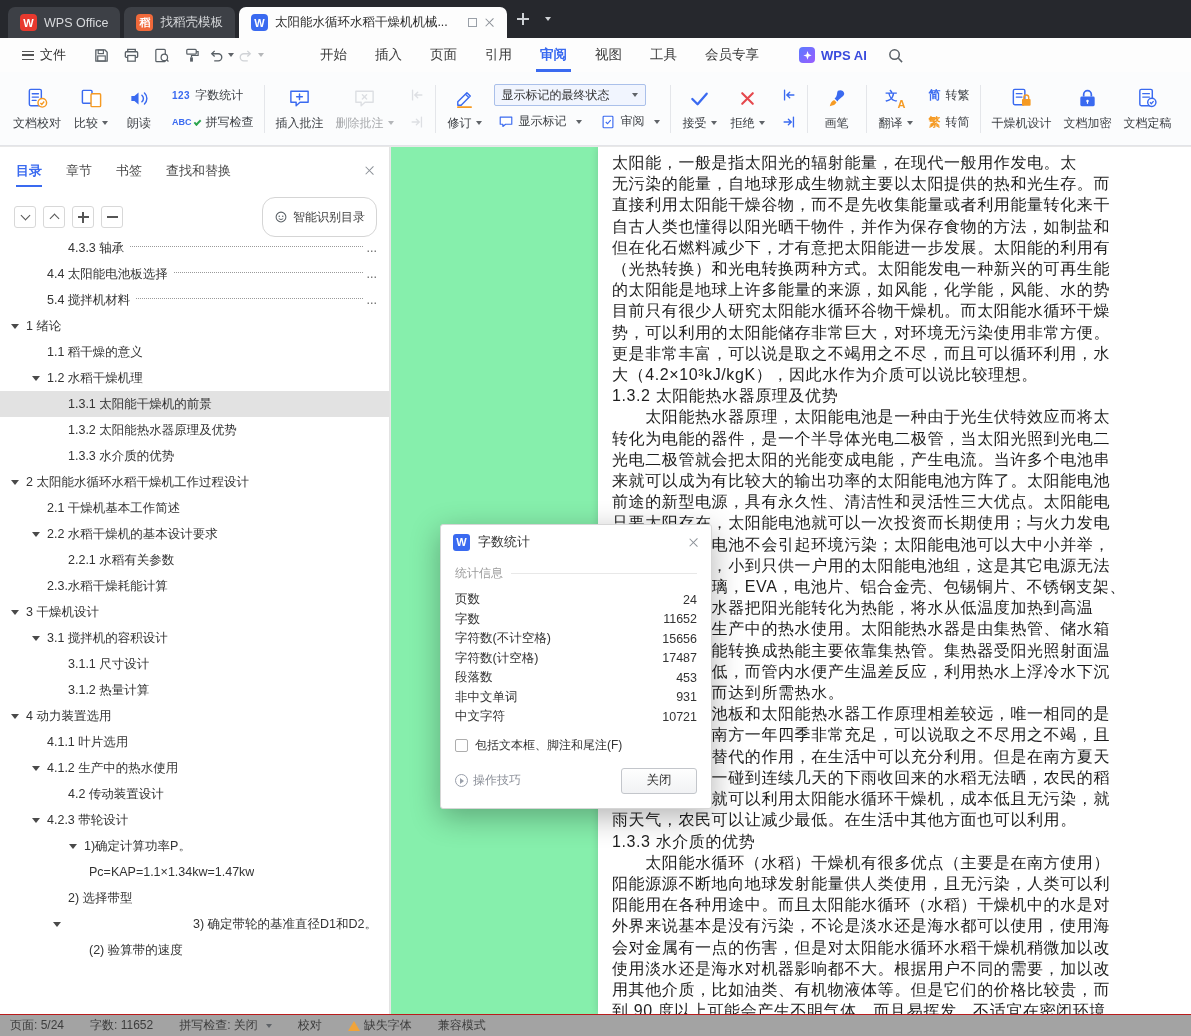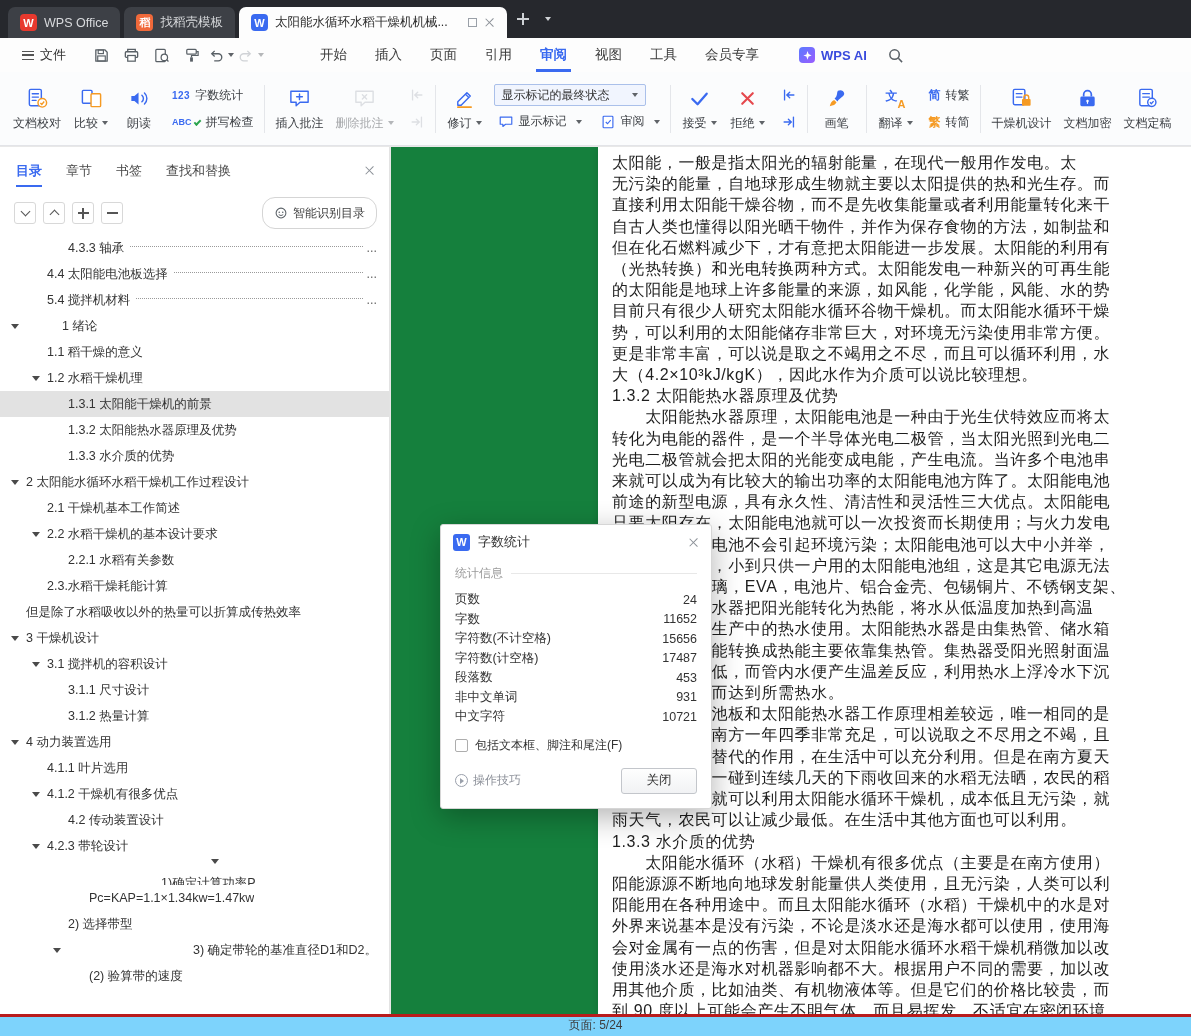--- a/index.html
+++ b/index.html
@@ -78,33 +78,33 @@
   .sb-tab.active::after { content:""; position:absolute; left:0; right:0; bottom:8px; height:2px; background:#3a6af0; }
   .sb-close { position:absolute; right:14px; top:18px; }
   .sb-toolbar { display:flex; align-items:center; padding:2px 12px 10px 14px; }
   .sb-btn { width:22px; height:22px; border:1px solid #d8d8d8; border-radius:3px; margin-right:7px; display:flex; align-items:center; justify-content:center; background:#fff; color:#555; }
   .chev { width:7px; height:7px; border-right:1.5px solid #555; border-bottom:1.5px solid #555; }
   .chev.down { transform:rotate(45deg); margin-top:-3px; }
   .chev.up { transform:rotate(-135deg); margin-top:3px; }
   .pm { position:relative; width:11px; height:11px; color:#555; }
   .pm.plus::before { content:""; position:absolute; left:4.8px; top:0; width:1.5px; height:11px; background:currentColor; }
   .pm::after { content:""; position:absolute; top:4.8px; left:0; height:1.5px; width:11px; background:currentColor; }
-  .smart-btn { margin-left:auto; height:32px; border:1px solid #d5d5d5; border-radius:13px; display:flex; align-items:center; padding:0 11px; font-size:12px; color:#3f3f3f; gap:5px; background:#fff; }
+  .smart-btn { margin-left:auto; height:40px; border:1px solid #d5d5d5; border-radius:13px; display:flex; align-items:center; padding:0 11px; font-size:12px; color:#3f3f3f; gap:5px; background:#fff; }
   .smart-btn svg { width:14px; height:14px; }
   .toc-list { position:absolute; top:82px; bottom:0; left:0; right:0; overflow:hidden; padding-top:6px; }
   .toc-row { display:flex; align-items:center; height:26px; font-size:12.5px; color:#333; white-space:nowrap; overflow:hidden; padding-right:12px; }
   .toc-row.selected { background:#e2e2e2; }
   .tri-slot { flex:0 0 16px; display:flex; justify-content:flex-start; }
   .tri-slot.tri::before { content:""; width:0; height:0; border-left:4px solid transparent; border-right:4px solid transparent; border-top:5px solid #4a4a4a; margin-left:1px; }
   .toc-text { overflow:hidden; }
   .dots { flex:1; border-bottom:1.5px dotted #9a9a9a; margin:0 4px 4px 6px; min-width:12px; }
   .tail { color:#666; }
 
   
-  .workspace { position:absolute; left:391px; top:0; bottom:0; right:0; background:#15803d; overflow:hidden; }
+  .workspace { position:absolute; left:391px; top:0; bottom:0; right:0; background:#86efac; overflow:hidden; }
   .page { position:absolute; left:207px; top:0; bottom:0; width:620px; background:#fff; box-shadow:0 0 8px rgba(0,0,0,.14); }
   .doc-lines { padding:5px 0 0 14px; }
   .doc-line { font-size:16px; line-height:21.2px; letter-spacing:.6px; white-space:nowrap; color:#1e1e1e; }
 
   
   .dialog { position:absolute; left:440px; top:524px; width:272px; background:#fff; border:1px solid #d6d6d6; border-radius:3px; box-shadow:0 8px 30px rgba(0,0,0,.30); z-index:40; }
   .dlg-title { height:34px; display:flex; align-items:center; padding:0 12px; gap:8px; }
   .dlg-logo { width:17px; height:17px; background:#3a6af0; border-radius:3px; color:#fff; font-size:11px; font-weight:bold; display:flex; align-items:center; justify-content:center; }
   .dlg-title-text { font-size:13px; color:#333; flex:1; }
   .dlg-body { padding:2px 14px 14px; }
@@ -113,21 +113,21 @@
   .stat-row { display:flex; justify-content:space-between; align-items:center; height:19.5px; font-size:12.5px; color:#333; }
   .cb-row { display:flex; align-items:center; gap:7px; margin-top:10px; font-size:12px; color:#333; }
   .cbox { width:13px; height:13px; border:1px solid #adadad; border-radius:2px; background:#fff; flex:0 0 13px; }
   .dlg-footer { display:flex; align-items:center; margin-top:14px; }
   .tips { display:flex; align-items:center; gap:5px; font-size:12px; color:#8b8f98; }
   .play-ic { width:13px; height:13px; border:1.2px solid #9aa0ab; border-radius:50%; position:relative; }
   .play-ic::after { content:""; position:absolute; left:4.2px; top:3px; width:0; height:0; border-left:4.5px solid #9aa0ab; border-top:3px solid transparent; border-bottom:3px solid transparent; }
   .close-btn { margin-left:auto; width:76px; height:26px; border:1px solid #c3c6cb; border-radius:3px; background:linear-gradient(#fefefe,#f1f2f4); font-size:12.5px; color:#333; display:flex; align-items:center; justify-content:center; }
 
   
-  .statusbar { position:absolute; bottom:0; left:0; right:0; height:22px; background:#7dd3fc; border-top:3px solid #b91c1c; display:flex; align-items:center; gap:26px; padding:0 10px; font-size:12px; color:#3d3d3d;flex-direction:column; }
+  .statusbar { position:absolute; bottom:0; left:0; right:0; height:22px; background:#a3a3a3; border-top:1px solid #b91c1c; display:flex; align-items:center; gap:26px; padding:0 10px; font-size:12px; color:#3d3d3d; }
   .sb-item { display:flex; align-items:center; gap:4px; white-space:nowrap; }
   .warn-tri { width:0; height:0; border-left:6px solid transparent; border-right:6px solid transparent; border-bottom:10px solid #f0a43a; display:inline-block; }
 </style>
 </head>
 <body>
 
 <div class="app">
 
   <div class="tabbar">
     <div class="tab inactive">
@@ -530,21 +530,21 @@
             <span class="toc-text">4.4  太阳能电池板选择</span>
             <span class="dots"></span>
             <span class="tail">...</span>
           </div>
           <div class="toc-row" style="padding-left: 31px;">
             <span class="tri-slot"></span>
             <span class="toc-text">5.4  搅拌机材料</span>
             <span class="dots"></span>
             <span class="tail">...</span>
           </div>
-          <div class="toc-row" style="padding-left: 10px; gap: 36px;">
+          <div class="toc-row" style="padding-left: 10px;">
             <span class="tri-slot tri"></span>
             <span class="toc-text">1  绪论</span>
           </div>
           <div class="toc-row" style="padding-left: 31px;">
             <span class="tri-slot"></span>
             <span class="toc-text">1.1  稻干燥的意义</span>
           </div>
           <div class="toc-row" style="padding-left: 31px;">
             <span class="tri-slot tri"></span>
             <span class="toc-text">1.2  水稻干燥机理</span>
@@ -575,60 +575,56 @@
           </div>
           <div class="toc-row" style="padding-left: 52px;">
             <span class="tri-slot"></span>
             <span class="toc-text">2.2.1  水稻有关参数</span>
           </div>
           <div class="toc-row" style="padding-left: 31px;">
             <span class="tri-slot"></span>
             <span class="toc-text">2.3.水稻干燥耗能计算</span>
           </div>
           <div class="toc-row" style="padding-left: 10px;">
-            <span class="tri-slot"></span>
-            <span class="toc-text">但是除了水稻吸收以外的热量可以折算成传热效率</span>
+            <span class="tri-slot tri"></span>
+            <span class="toc-text">3  干燥机设计</span>
+          </div>
+          <div class="toc-row" style="padding-left: 31px;">
+            <span class="tri-slot tri"></span>
+            <span class="toc-text">3.1  搅拌机的容积设计</span>
+          </div>
+          <div class="toc-row" style="padding-left: 52px;">
+            <span class="tri-slot"></span>
+            <span class="toc-text">3.1.1  尺寸设计</span>
+          </div>
+          <div class="toc-row" style="padding-left: 52px;">
+            <span class="tri-slot"></span>
+            <span class="toc-text">3.1.2  热量计算</span>
           </div>
           <div class="toc-row" style="padding-left: 10px;">
             <span class="tri-slot tri"></span>
-            <span class="toc-text">3  干燥机设计</span>
-          </div>
-          <div class="toc-row" style="padding-left: 31px;">
-            <span class="tri-slot tri"></span>
-            <span class="toc-text">3.1  搅拌机的容积设计</span>
+            <span class="toc-text">4  动力装置选用</span>
+          </div>
+          <div class="toc-row" style="padding-left: 31px;">
+            <span class="tri-slot"></span>
+            <span class="toc-text">4.1.1  叶片选用</span>
+          </div>
+          <div class="toc-row" style="padding-left: 31px;">
+            <span class="tri-slot tri"></span>
+            <span class="toc-text">4.1.2  生产中的热水使用</span>
           </div>
           <div class="toc-row" style="padding-left: 52px;">
             <span class="tri-slot"></span>
-            <span class="toc-text">3.1.1  尺寸设计</span>
-          </div>
-          <div class="toc-row" style="padding-left: 52px;">
-            <span class="tri-slot"></span>
-            <span class="toc-text">3.1.2  热量计算</span>
-          </div>
-          <div class="toc-row" style="padding-left: 10px;">
-            <span class="tri-slot tri"></span>
-            <span class="toc-text">4  动力装置选用</span>
-          </div>
-          <div class="toc-row" style="padding-left: 31px;">
-            <span class="tri-slot"></span>
-            <span class="toc-text">4.1.1  叶片选用</span>
-          </div>
-          <div class="toc-row" style="padding-left: 31px;">
-            <span class="tri-slot tri"></span>
-            <span class="toc-text">4.1.2  干燥机有很多优点</span>
-          </div>
-          <div class="toc-row" style="padding-left: 52px;">
-            <span class="tri-slot"></span>
             <span class="toc-text">4.2  传动装置设计</span>
           </div>
           <div class="toc-row" style="padding-left: 31px;">
             <span class="tri-slot tri"></span>
             <span class="toc-text">4.2.3  带轮设计</span>
           </div>
-          <div class="toc-row" style="padding-left: 52px; flex-direction: column;">
+          <div class="toc-row" style="padding-left: 68px;">
             <span class="tri-slot tri"></span>
             <span class="toc-text">1)确定计算功率P。</span>
           </div>
           <div class="toc-row" style="padding-left: 73px;">
             <span class="tri-slot"></span>
             <span class="toc-text">Pc=KAP=1.1×1.34kw=1.47kw</span>
           </div>
           <div class="toc-row" style="padding-left: 52px;">
             <span class="tri-slot"></span>
             <span class="toc-text">2) 选择带型</span>

